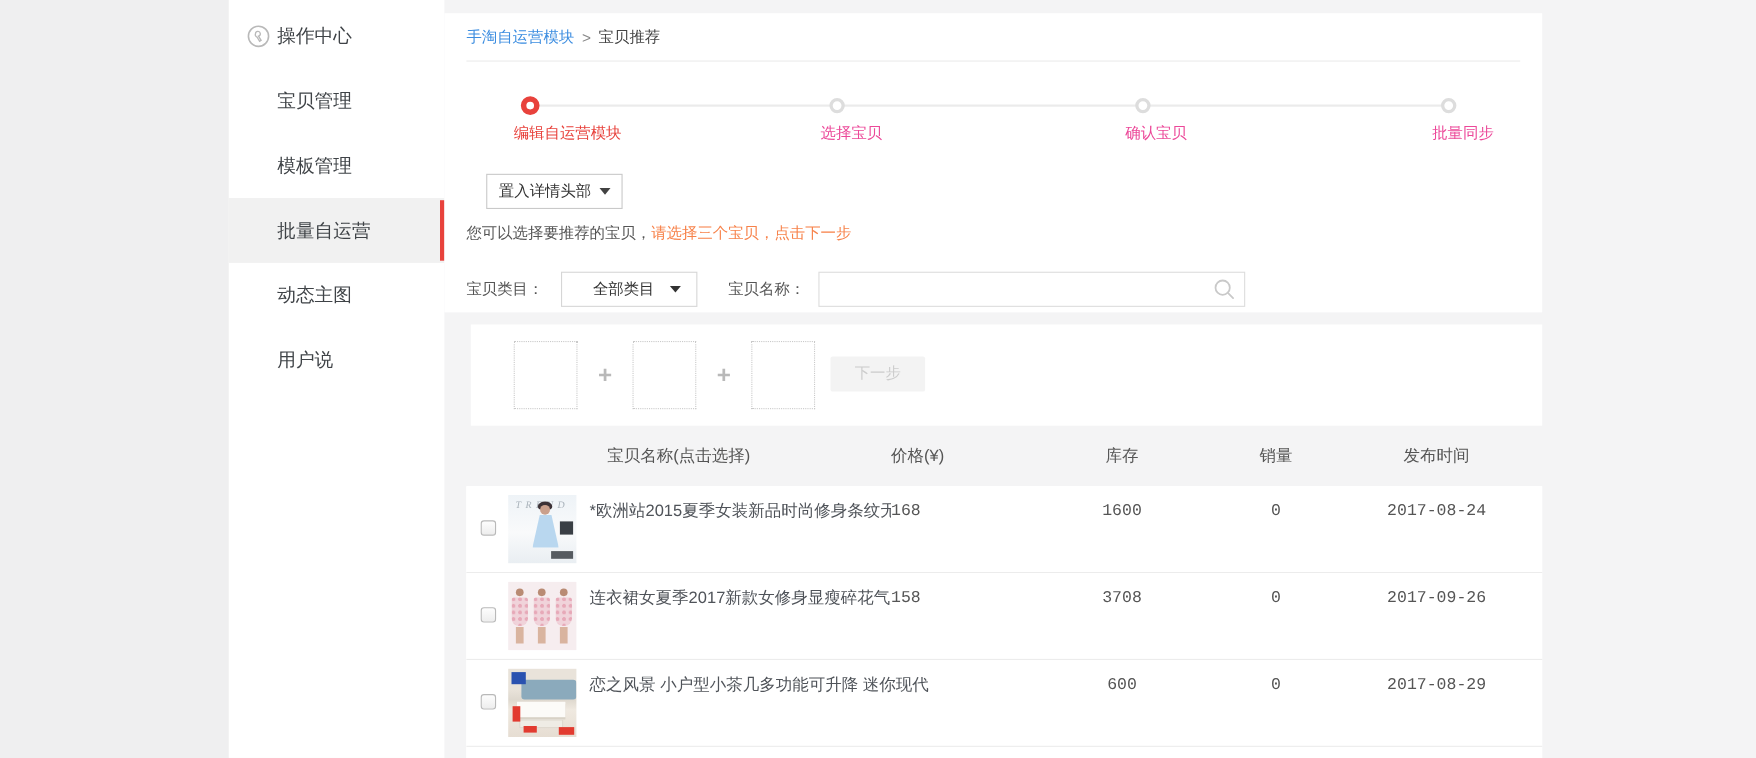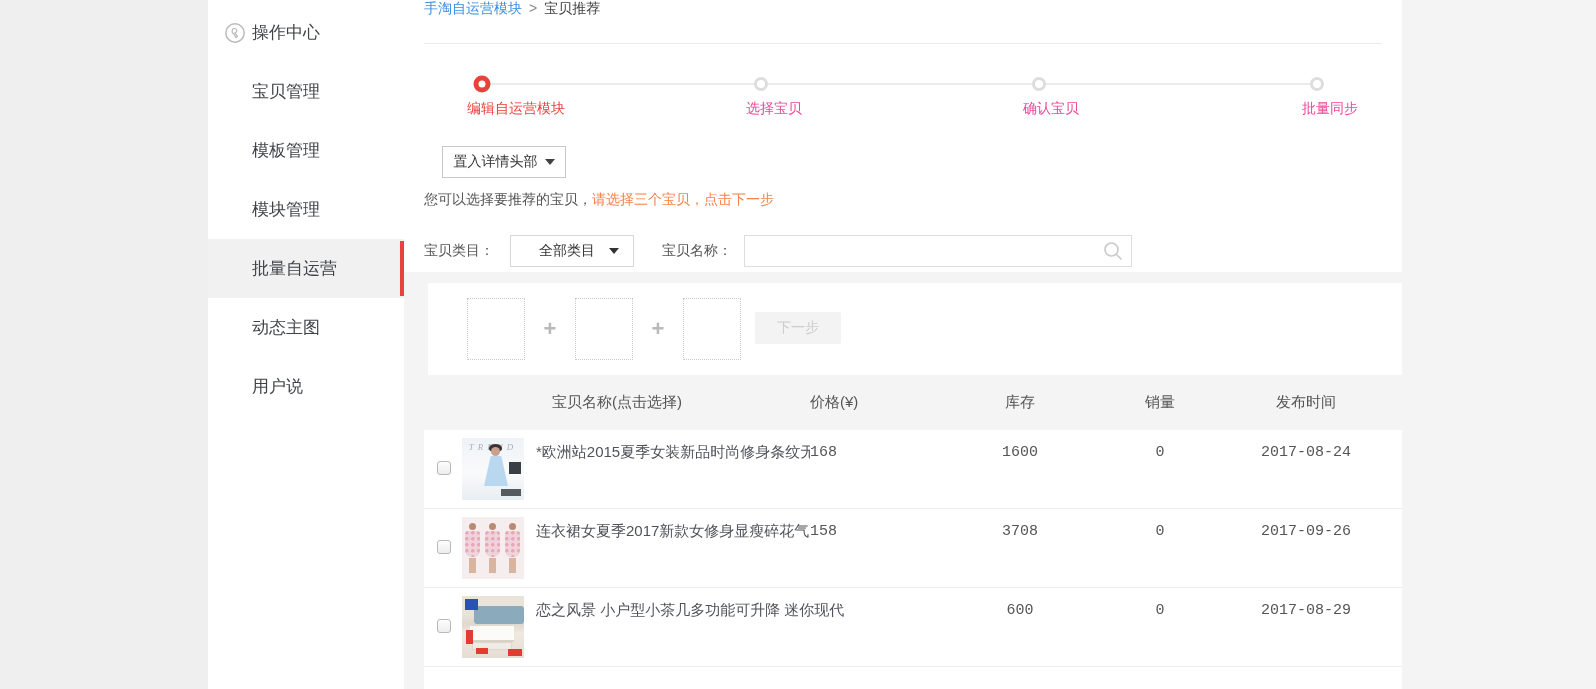--- a/index.html
+++ b/index.html
@@ -17,21 +17,21 @@
   .side-item.active { background:#f1f1f1; }
   .side-item.active::after { content:""; position:absolute; right:0; top:2px; bottom:2px; width:4px; background:#e8423c; }
   .side-icon { position:absolute; left:16px; top:50%; margin-top:-11px; width:22px; height:22px; }
   .side-icon svg { width:22px; height:22px; }
 
   
   .main { position:absolute; left:404px; top:0; width:998px; height:689px; }
 
   .top-card { background:#fff; height:272px; padding:0 20px; }
 
-  .breadcrumb { height:44px; display:flex; font-size:14px; border-bottom:1px solid #ebebeb; }
+  .breadcrumb { height:44px; display:flex; align-items:center; font-size:14px; border-bottom:1px solid #ebebeb;margin-top:12px; }
   .bc-link { color:#3c8de0; cursor:pointer; }
   .bc-sep { color:#888; margin:0 7px; }
   .bc-current { color:#444; }
 
   
   .stepper { position:relative; height:92px; }
   .step-line { position:absolute; top:39px; left:58px; width:835px; height:2px; background:#ebebeb; }
   .step-dot { position:absolute; top:40px; border-radius:50%; background:#fff; }
   .step-dot.inactive { width:14px; height:14px; border:3px solid #ddd; transform:translate(-50%,-50%); }
   .step-dot.active { width:17px; height:17px; border:5px solid #e8423c; transform:translate(-50%,-50%); }
@@ -123,23 +123,20 @@
         </svg>
     </span>
     <span>操作中心</span>
   </div>
   <div class="side-item">
     <span>宝贝管理</span>
   </div>
   <div class="side-item">
     <span>模板管理</span>
   </div>
-  <div class="side-item">
-    <span>模块管理</span>
-  </div>
   <div class="side-item active">
     <span>批量自运营</span>
   </div>
   <div class="side-item">
     <span>动态主图</span>
   </div>
   <div class="side-item">
     <span>用户说</span>
   </div>
 </aside>

